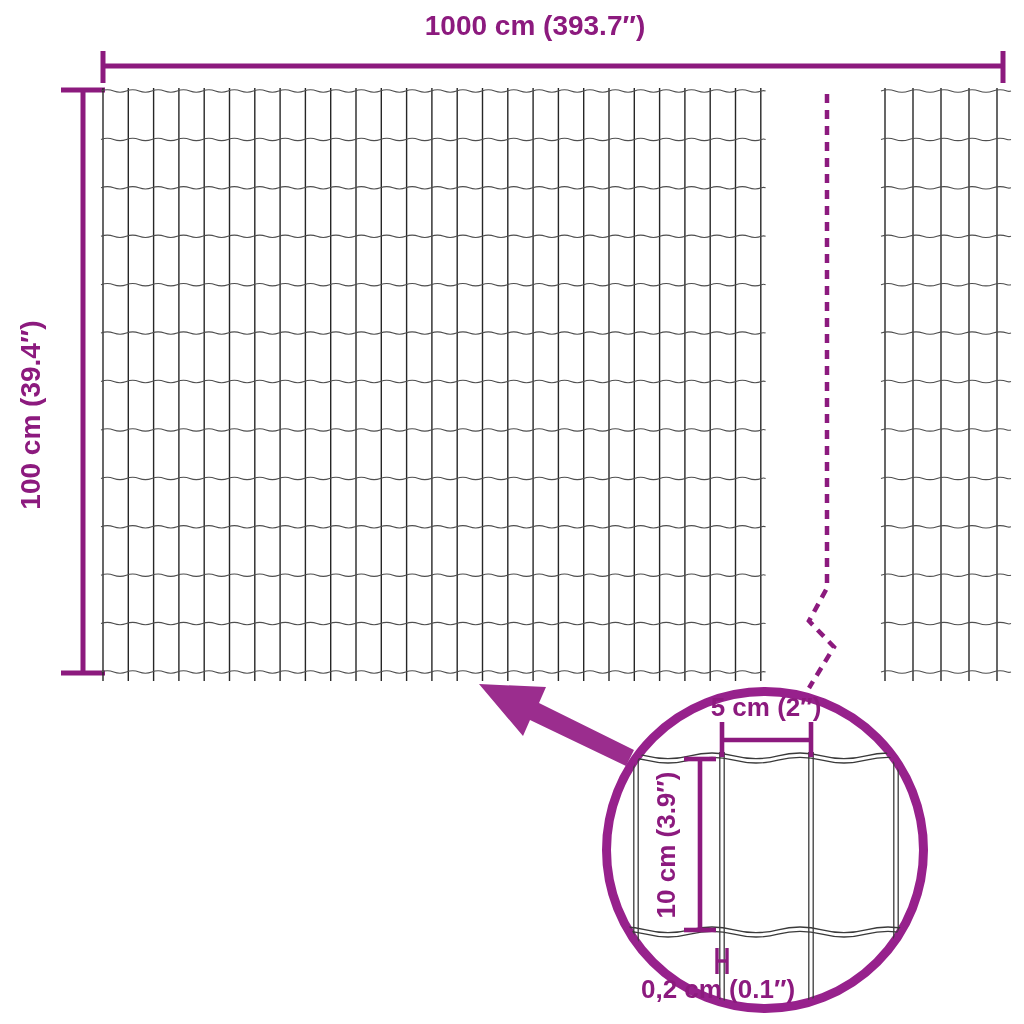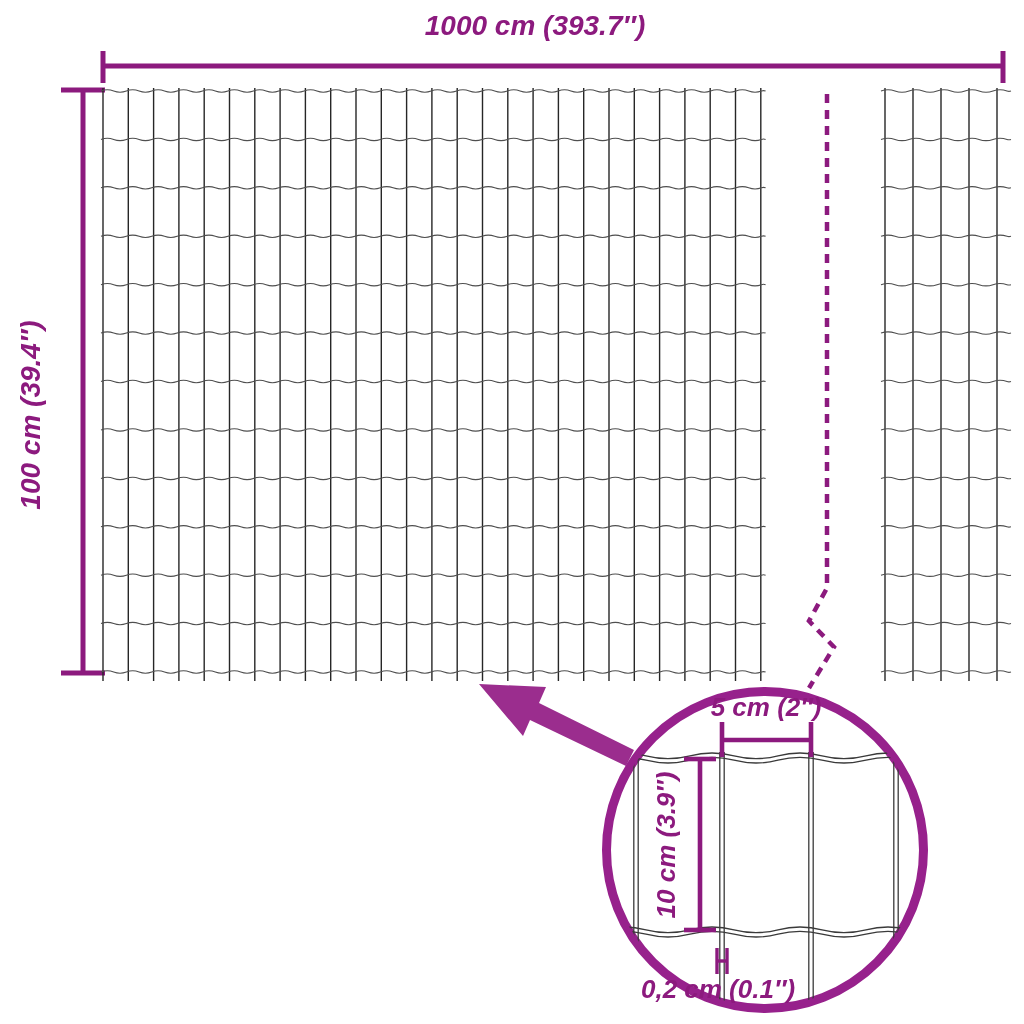--- a/index.html
+++ b/index.html
@@ -2,21 +2,20 @@
 <html><head>
 <meta charset="utf-8">
 <style>
   html,body{margin:0;padding:0;background:#fff;}
   .canvas{
     position:relative;
     width:1024px;height:1024px;
     background:var(--bg,#fff);
     font-family:"Liberation Sans",sans-serif;
     overflow:hidden;
-    font-style:italic;
   }
   svg{display:block;}
   .dimline{stroke:var(--accent);stroke-width:5;fill:none;}
   .dimline-sm{stroke:var(--accent);stroke-width:4.6;fill:none;}
   .thickmark{stroke:var(--accent);stroke-width:3.4;fill:none;}
   .dimtext{
     font-family:"Liberation Sans",sans-serif;
     font-weight:700;font-size:28px;
     fill:var(--accent);
   }

